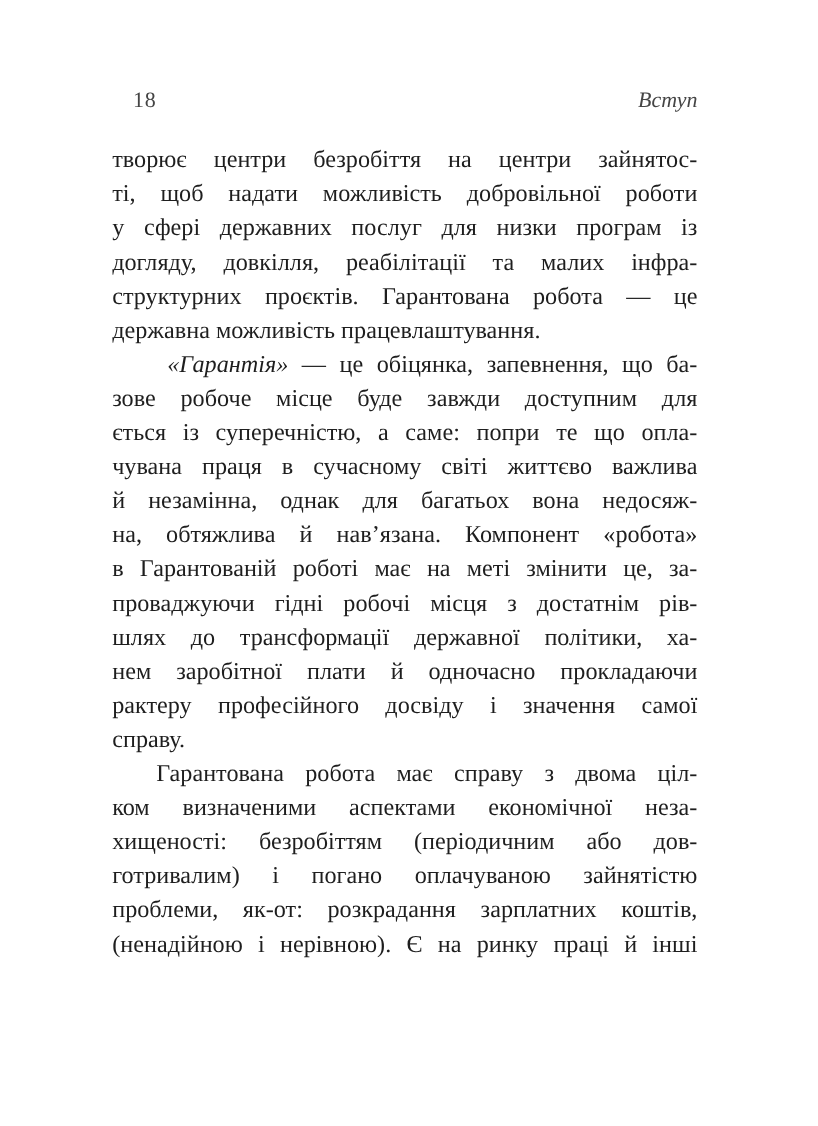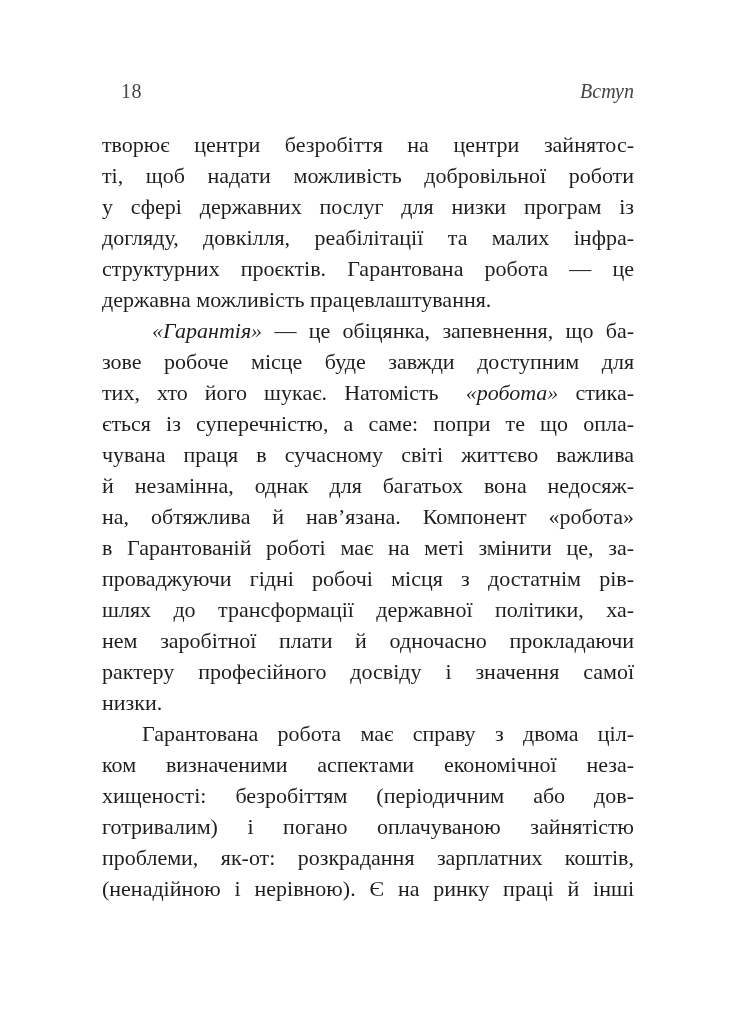--- a/index.html
+++ b/index.html
@@ -77,31 +77,30 @@
         <div class="line"><span>творює центри безробіття на центри зайнятос-</span></div>
         <div class="line"><span>ті, щоб надати можливість добровільної роботи</span></div>
         <div class="line"><span>у сфері державних послуг для низки програм із</span></div>
         <div class="line"><span>догляду, довкілля, реабілітації та малих інфра-</span></div>
         <div class="line"><span>структурних проєктів. Гарантована робота — це</span></div>
         <div class="line para-end"><span>державна можливість працевлаштування.</span></div>
       </div>
       <div class="paragraph">
         <div class="line indent"><span class="italic">«Гарантія»</span><span> — це обіцянка, запевнення, що ба-</span></div>
         <div class="line"><span>зове робоче місце буде завжди доступним для</span></div>
-        <div class="line"><span>тих, хто його шукає. Натомість </span><span class="italic">«робота»</span><span> стика-</span></div>
         <div class="line"><span>ється із суперечністю, а саме: попри те що опла-</span></div>
         <div class="line"><span>чувана праця в сучасному світі життєво важлива</span></div>
         <div class="line"><span>й незамінна, однак для багатьох вона недосяж-</span></div>
         <div class="line"><span>на, обтяжлива й нав’язана. Компонент «робота»</span></div>
         <div class="line"><span>в Гарантованій роботі має на меті змінити це, за-</span></div>
         <div class="line"><span>проваджуючи гідні робочі місця з достатнім рів-</span></div>
         <div class="line"><span>шлях до трансформації державної політики, ха-</span></div>
         <div class="line"><span>нем заробітної плати й одночасно прокладаючи</span></div>
         <div class="line"><span>рактеру професійного досвіду і значення самої</span></div>
-        <div class="line para-end"><span>низки.</span></div>
+        <div class="line para-end"><span>справу.</span></div>
       </div>
       <div class="paragraph">
         <div class="line indent"><span>Гарантована робота має справу з двома ціл-</span></div>
         <div class="line"><span>ком визначеними аспектами економічної неза-</span></div>
         <div class="line"><span>хищеності: безробіттям (періодичним або дов-</span></div>
         <div class="line"><span>готривалим) і погано оплачуваною зайнятістю</span></div>
         <div class="line"><span>проблеми, як-от: розкрадання зарплатних коштів,</span></div>
         <div class="line"><span>(ненадійною і нерівною). Є на ринку праці й інші</span></div>
       </div>
     </div>

